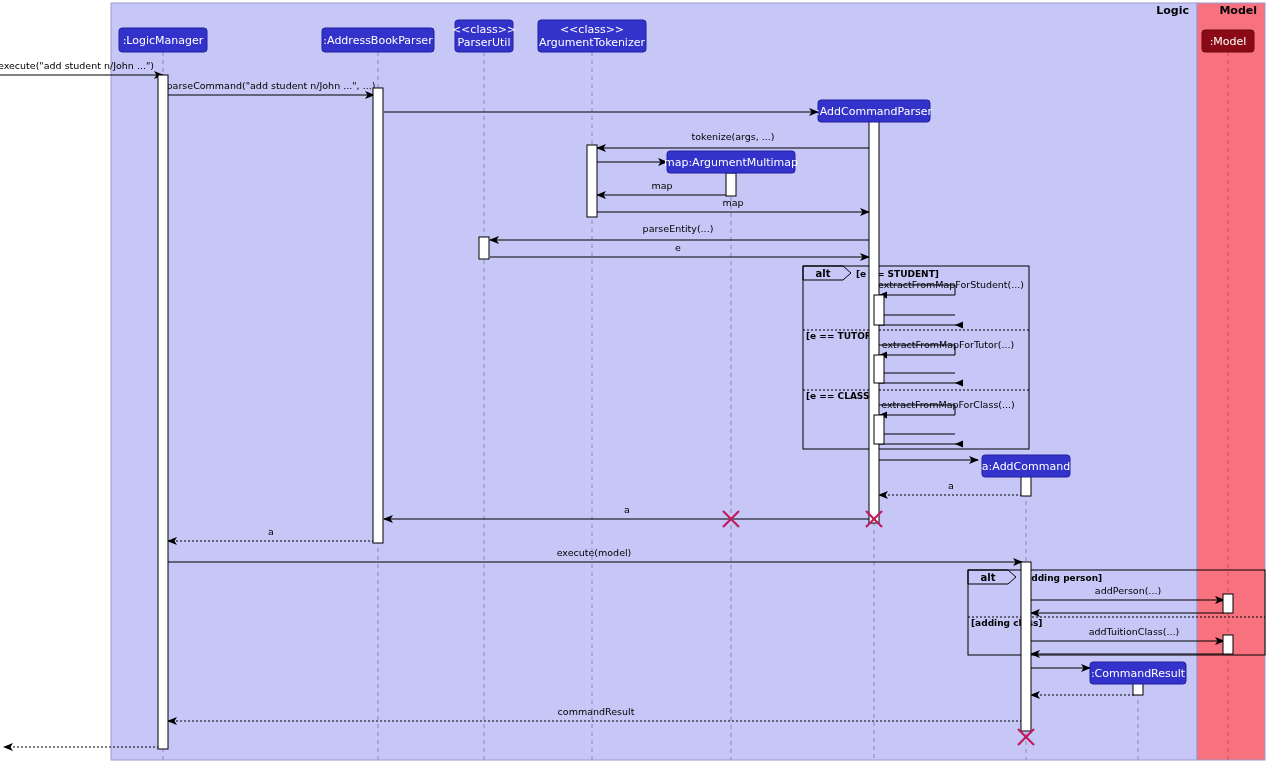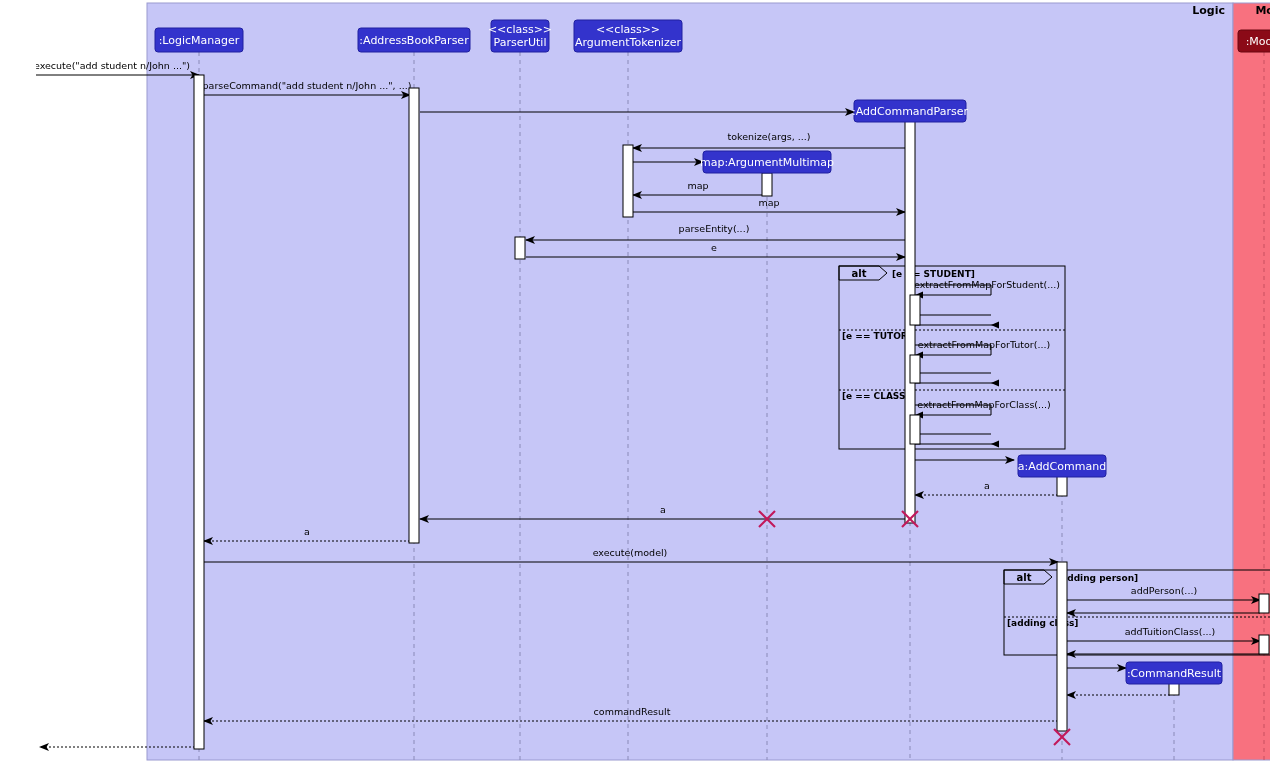--- a/index.html
+++ b/index.html
@@ -1,18 +1,18 @@
 <!DOCTYPE html>
 <html><head>
 <meta charset="utf-8">
 <style>
   html,body{margin:0;padding:0;background:#ffffff;}
   body{width:1270px;height:763px;position:relative;overflow:hidden;
        font-family:"DejaVu Sans","Liberation Sans",sans-serif;}
-  #stage{position:absolute;left:0;top:0;width:1070px;height:763px;margin-left:36px;}
+  #stage{position:absolute;left:0;top:0;width:1070px;height:763px;}
   svg{position:absolute;left:0;top:0;}
   .frame-logic{fill:#c6c6f7;stroke:#9a9ad0;stroke-width:1;}
   .frame-model{fill:#f8717f;stroke:#9a9ad0;stroke-width:1;}
   .frame-title{font-size:11px;font-weight:bold;fill:#000;}
   .part-box{fill:#3333cc;stroke:#2020a0;stroke-width:1;rx:3;}
   .part-box-model{fill:#8b0a17;stroke:#6a0610;stroke-width:1;rx:3;}
   .part-label{font-size:11px;fill:#ffffff;}
   .lifeline{stroke:#8a8ab8;stroke-width:1;stroke-dasharray:4 4;fill:none;}
   .lifeline-model{stroke:#c85060;stroke-width:1;stroke-dasharray:4 4;fill:none;}
   .act{fill:#ffffff;stroke:#000000;stroke-width:1;}

